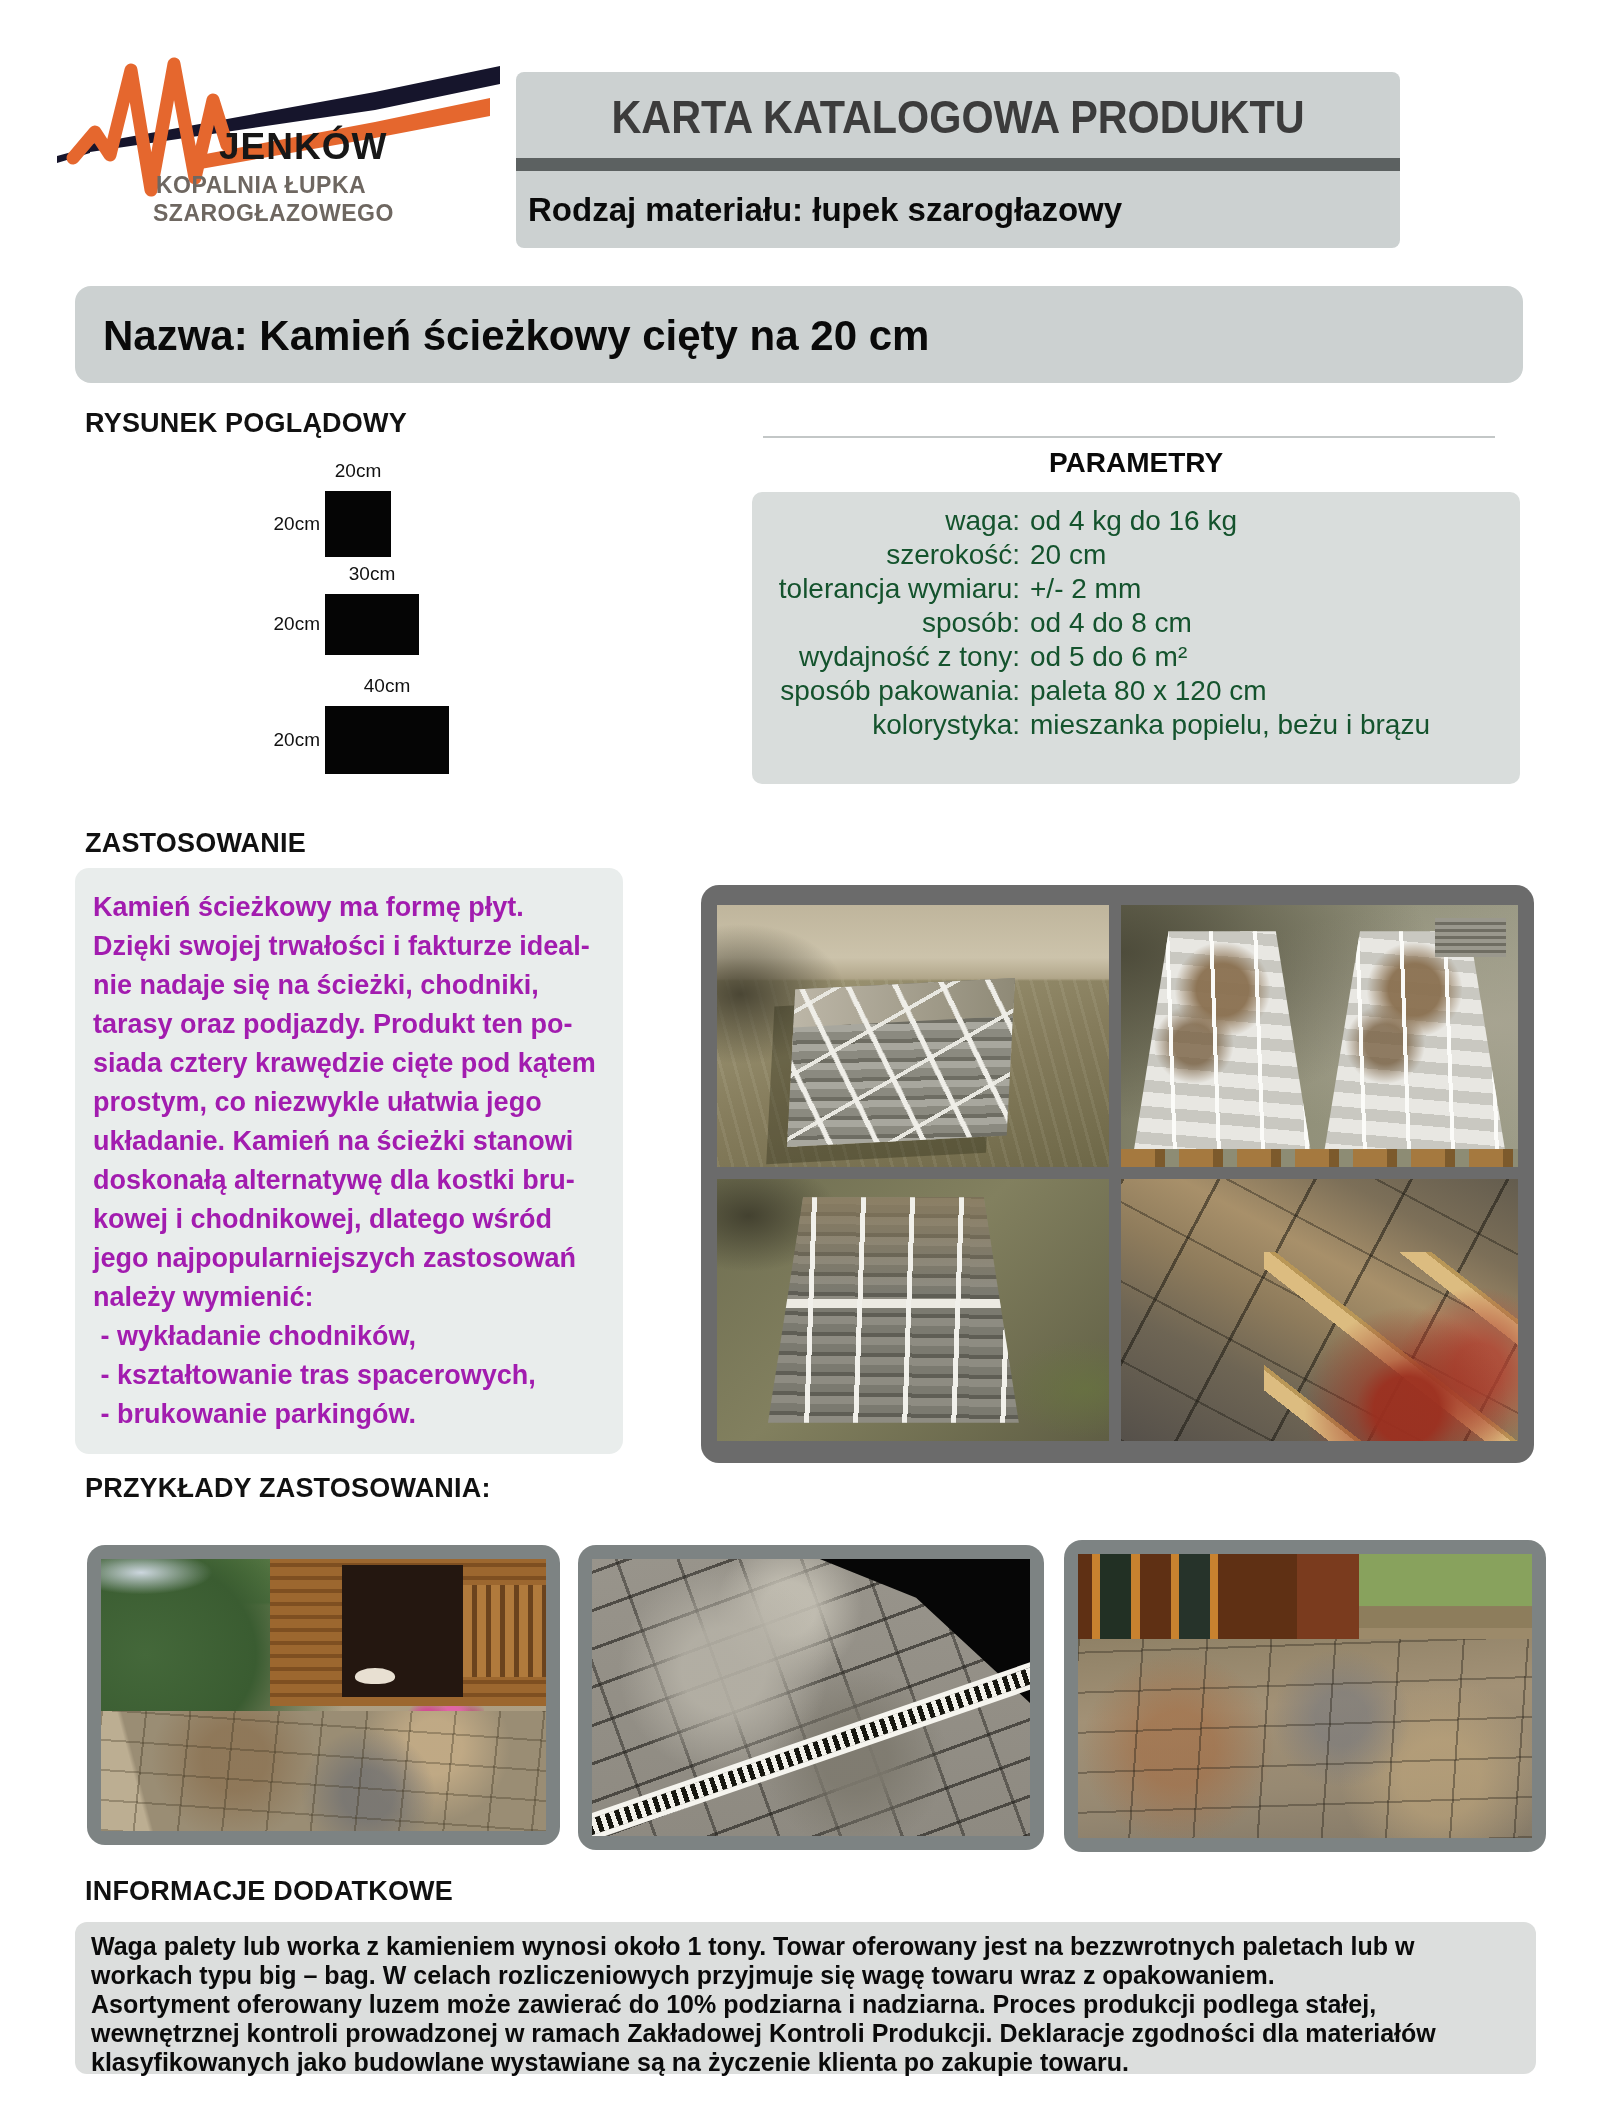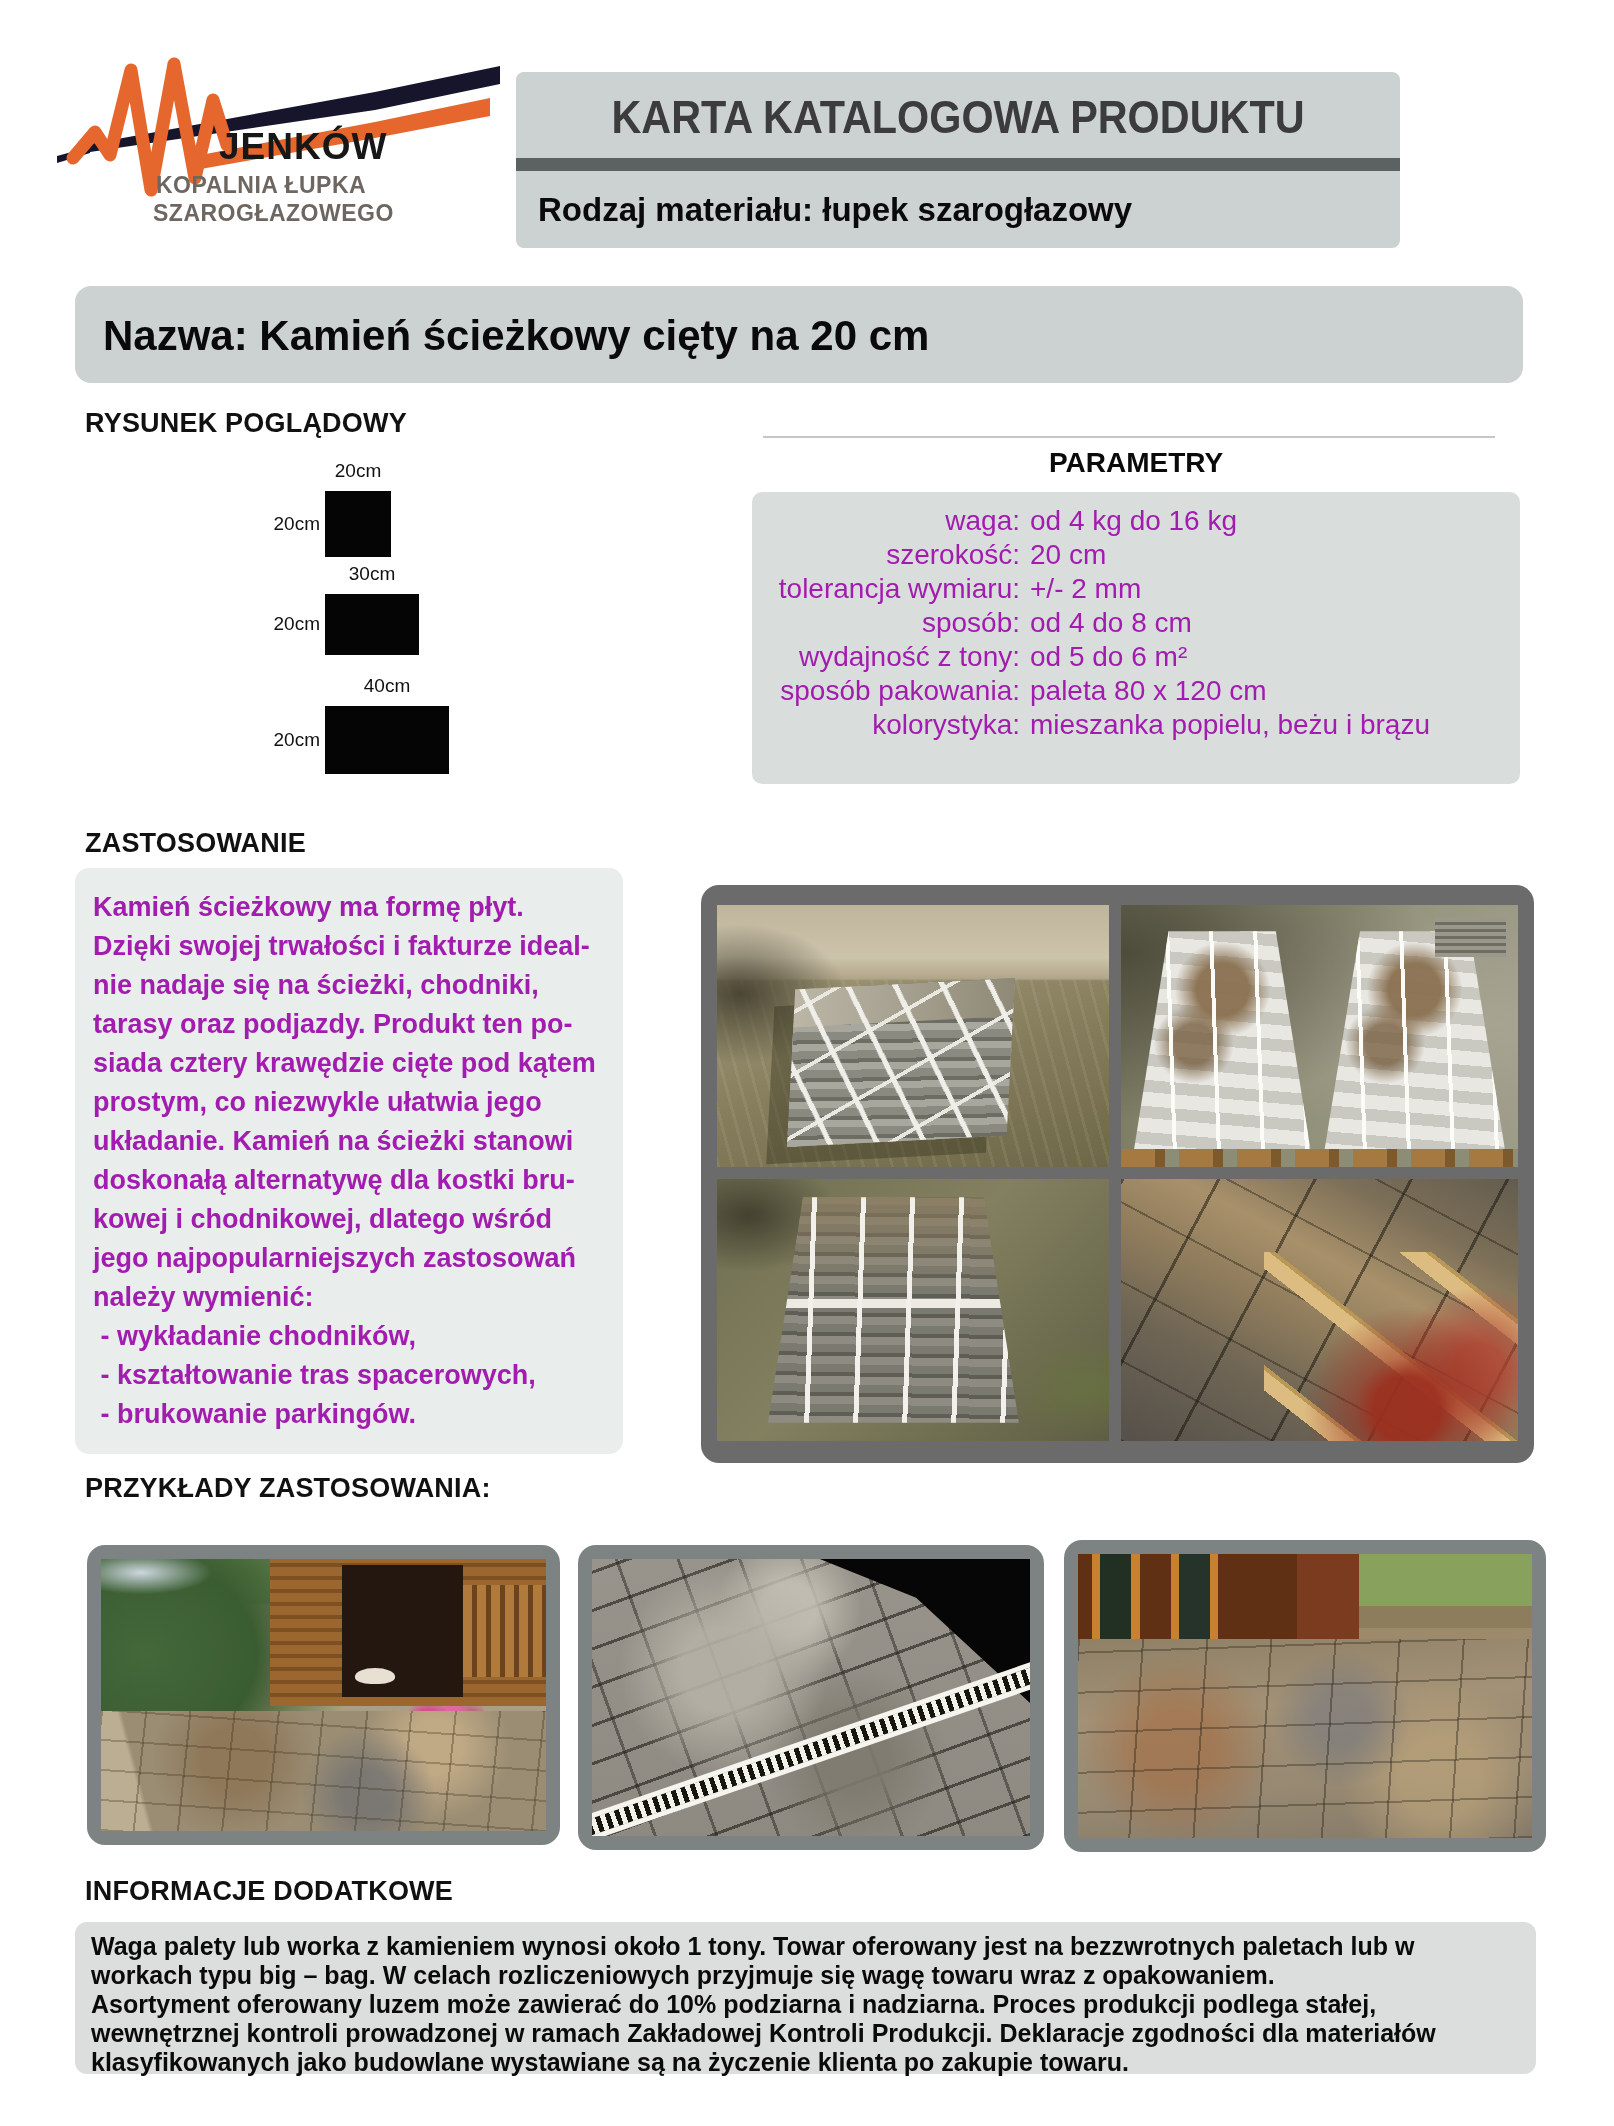--- a/index.html
+++ b/index.html
@@ -12,41 +12,41 @@
                 letter-spacing:1px;color:#171717;}
   .logo-sub1{position:absolute;left:156px;top:172px;font-size:23px;font-weight:bold;color:#6e6761;letter-spacing:.5px;}
   .logo-sub2{position:absolute;left:153px;top:200px;font-size:23px;font-weight:bold;color:#6e6761;letter-spacing:.5px;}
 
   
   .hdr-box{position:absolute;left:516px;top:72px;width:884px;height:176px;
            background:#ccd1d1;border-radius:8px;}
   .hdr-title{height:86px;line-height:90px;text-align:center;font-size:47px;font-weight:bold;
              color:#3c3c3c;transform:scaleX(.88);transform-origin:center;white-space:nowrap;}
   .hdr-divider{height:13px;background:#5c6161;}
-  .hdr-material{height:77px;line-height:77px;padding-left:22px;font-size:33px;font-weight:bold;color:#0a0a0a;}
+  .hdr-material{height:77px;line-height:77px;padding-left:12px;font-size:33px;font-weight:bold;color:#0a0a0a;}
 
   
   .name-bar{position:absolute;left:75px;top:286px;width:1448px;height:97px;background:#ccd1d1;
             border-radius:16px;line-height:99px;padding-left:28px;box-sizing:border-box;
             font-size:42px;font-weight:bold;color:#0a0a0a;}
 
   .sec-heading{position:absolute;font-size:27px;font-weight:bold;color:#111;letter-spacing:.2px;}
 
   
   .d-rect{position:absolute;background:#050505;}
   .d-top{position:absolute;font-size:19px;color:#111;text-align:center;}
   .d-side{position:absolute;font-size:19px;color:#111;text-align:right;width:80px;}
 
   
   .param-line{position:absolute;left:763px;top:436px;width:732px;height:2px;background:#c3c7c7;}
   .param-heading{position:absolute;left:752px;top:447px;width:768px;text-align:center;
                  font-size:28px;font-weight:bold;color:#0a0a0a;}
   .param-box{position:absolute;left:752px;top:492px;width:768px;height:292px;background:#d9dddc;
              border-radius:10px;box-sizing:border-box;padding-top:12px;}
-  .param-row{display:flex;line-height:34px;font-size:28px;color:#a21caf;}
+  .param-row{display:flex;line-height:34px;font-size:28px;color:#14532d;}
   .param-label{width:268px;text-align:right;flex:0 0 268px;}
   .param-value{margin-left:10px;white-space:nowrap;}
   .param-note{font-size:21px;margin-left:6px;}
 
   
   .app-box{position:absolute;left:75px;top:868px;width:548px;height:586px;background:#e9edec;
            border-radius:14px;box-sizing:border-box;padding:20px 14px 0 18px;
            font-size:27px;font-weight:bold;line-height:39px;color:#a21caf;white-space:pre-line;}
 
   

